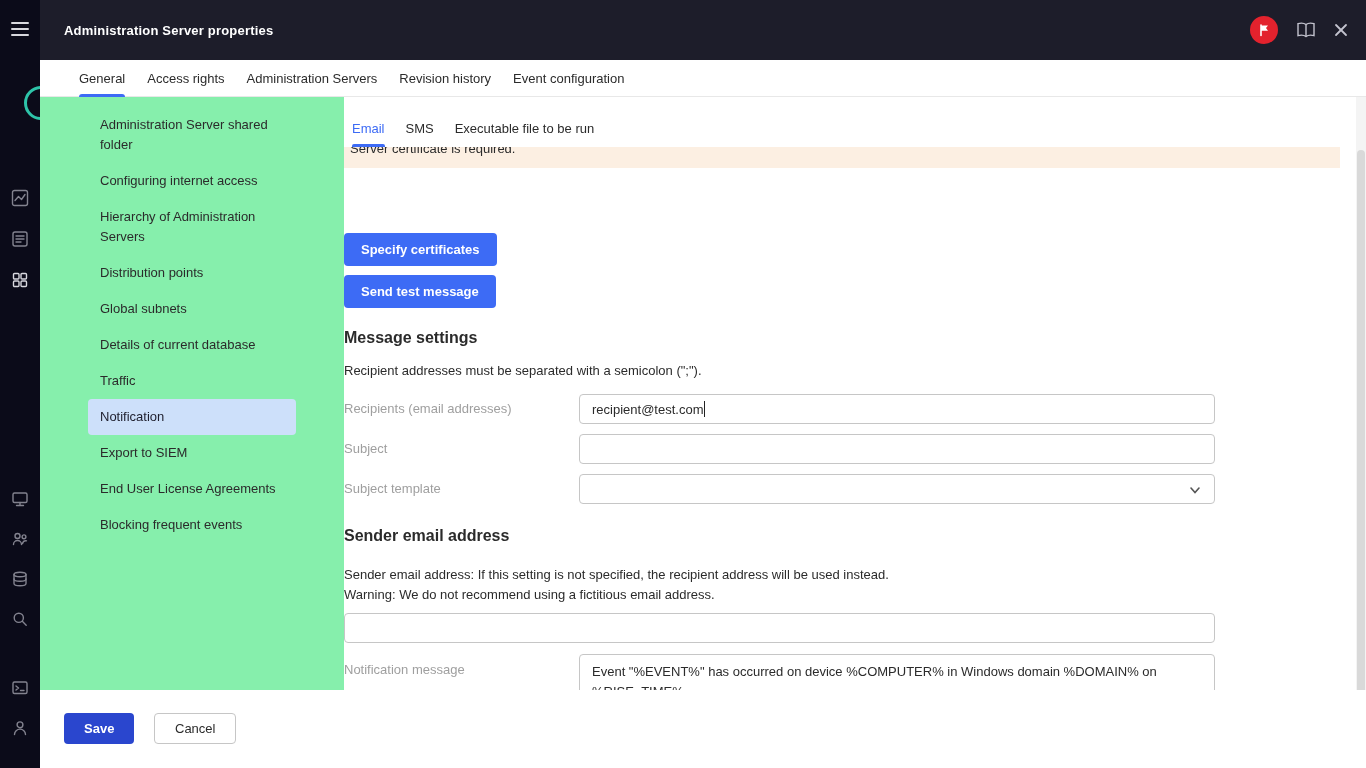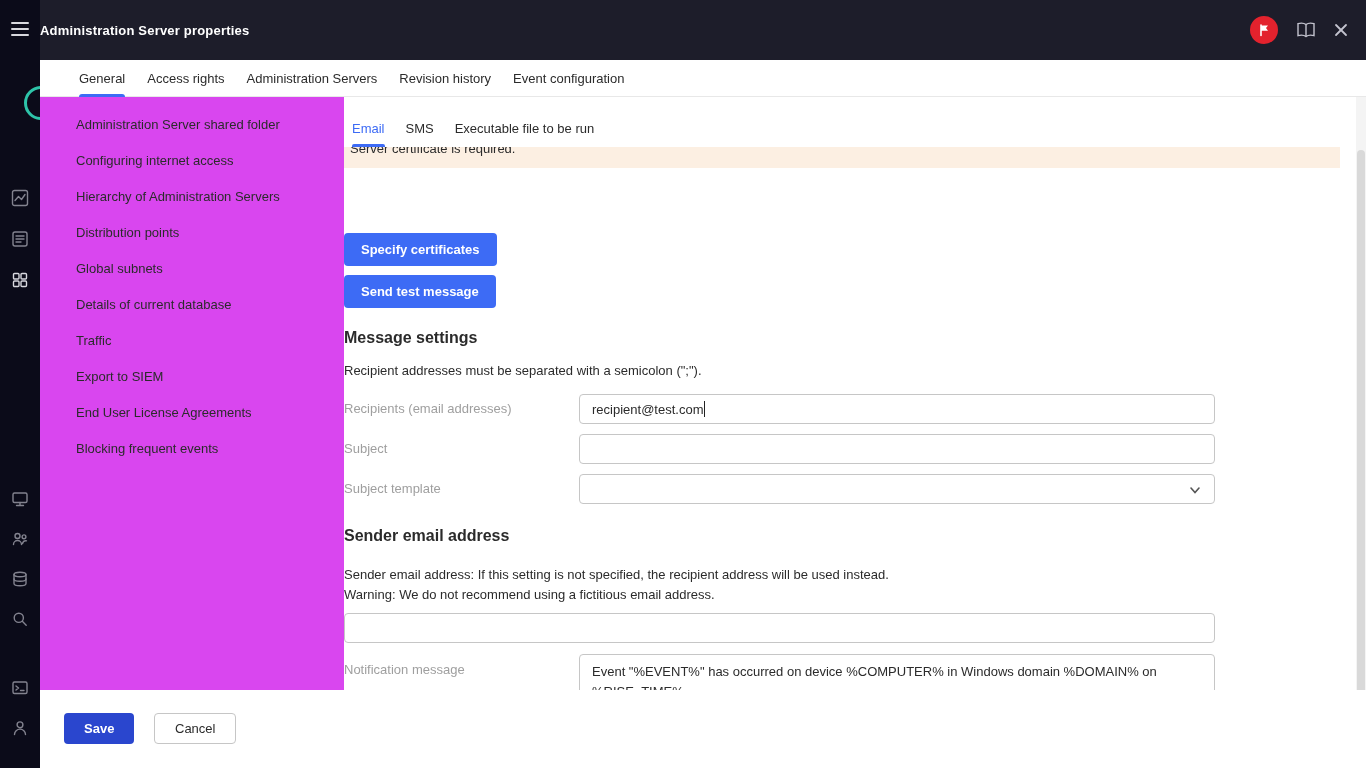--- a/index.html
+++ b/index.html
@@ -13,39 +13,39 @@
   .hamburger i { display:block; height:2px; background:#d8d8de; border-radius:1px; margin-bottom:4px; }
   .logo-ring { position:absolute; top:86px; left:24px; width:34px; height:34px;
     border:3px solid #2ec4a9; border-radius:50%; }
   .side-icon { position:absolute; left:11px; width:18px; height:18px; cursor:pointer; }
   .side-icon svg { stroke:#83838f; fill:none; stroke-width:1.4; stroke-linecap:round; stroke-linejoin:round; }
   .side-icon.active svg { stroke:#d8d8de; }
 
   
   .top-header { position:absolute; left:40px; top:0; width:1326px; height:60px;
     background:#1d1d2a; display:flex; align-items:center; }
-  .header-title { font-size:13px; font-weight:700; color:#ffffff; letter-spacing:.2px; }
+  .header-title { margin-left:24px; font-size:13px; font-weight:700; color:#ffffff; letter-spacing:.2px; }
   .header-right { margin-left:auto; display:flex; align-items:center; gap:18px; padding-right:18px; }
   .brand-badge { width:28px; height:28px; border-radius:50%; background:#e3222d;
     display:flex; align-items:center; justify-content:center; cursor:pointer; }
   .book-btn { cursor:pointer; display:flex; }
   .book-btn svg { stroke:#c3c3ce; fill:none; stroke-width:1.4; }
   .close-btn { cursor:pointer; display:flex; }
   .close-btn svg { stroke:#c3c3ce; stroke-width:1.8; stroke-linecap:round; }
 
   
   .tabbar { position:absolute; left:40px; top:60px; width:1326px; height:37px; background:#fff;
     border-bottom:1px solid #e8e8e8; display:flex; padding-left:39px; }
   .tab { margin-right:22px; font-size:13px; color:#2b2b2b; display:flex; align-items:center;
     position:relative; cursor:pointer; white-space:nowrap; }
   .tab.active::after { content:""; position:absolute; left:0; right:0; bottom:-1px; height:3px;
     background:#3d6bf5; border-radius:3px 3px 0 0; }
 
   
-  .inner-nav { position:absolute; left:40px; top:97px; width:304px; bottom:0; background:#d946ef; padding-top:10px; }
+  .inner-nav { position:absolute; left:40px; top:97px; width:304px; bottom:0; background:#86efac; padding-top:10px;padding-left:24px; }
   .nav-item { margin:0 48px 0 24px; padding:8px 12px; font-size:13px; line-height:20px;
     color:#2b2b2b; border-radius:4px; cursor:pointer; }
   .nav-item.selected { background:#cde0fa; color:#1e1e2d; }
 
   
   .content { position:absolute; left:344px; top:97px; width:1012px; bottom:0; background:#fff; }
   .subtabs { position:absolute; top:0; left:0; right:0; height:50px; background:#fff; z-index:2;
     display:flex; padding-left:8px; }
   .subtab { margin-right:21px; padding-top:24px; font-size:13px; color:#2b2b2b; position:relative;
     cursor:pointer; white-space:nowrap; }
@@ -204,20 +204,21 @@
 </div>
 
 <div class="inner-nav">
   <div class="nav-item">Administration Server shared folder</div>
   <div class="nav-item">Configuring internet access</div>
   <div class="nav-item">Hierarchy of Administration Servers</div>
   <div class="nav-item">Distribution points</div>
   <div class="nav-item">Global subnets</div>
   <div class="nav-item">Details of current database</div>
   <div class="nav-item">Traffic</div>
+  <div class="nav-item selected">Notification</div>
   <div class="nav-item">Export to SIEM</div>
   <div class="nav-item">End User License Agreements</div>
   <div class="nav-item">Blocking frequent events</div>
 </div>
 
 <div class="content">
 
   <div class="subtabs">
     <div class="subtab active">Email</div>
     <div class="subtab">SMS</div>

